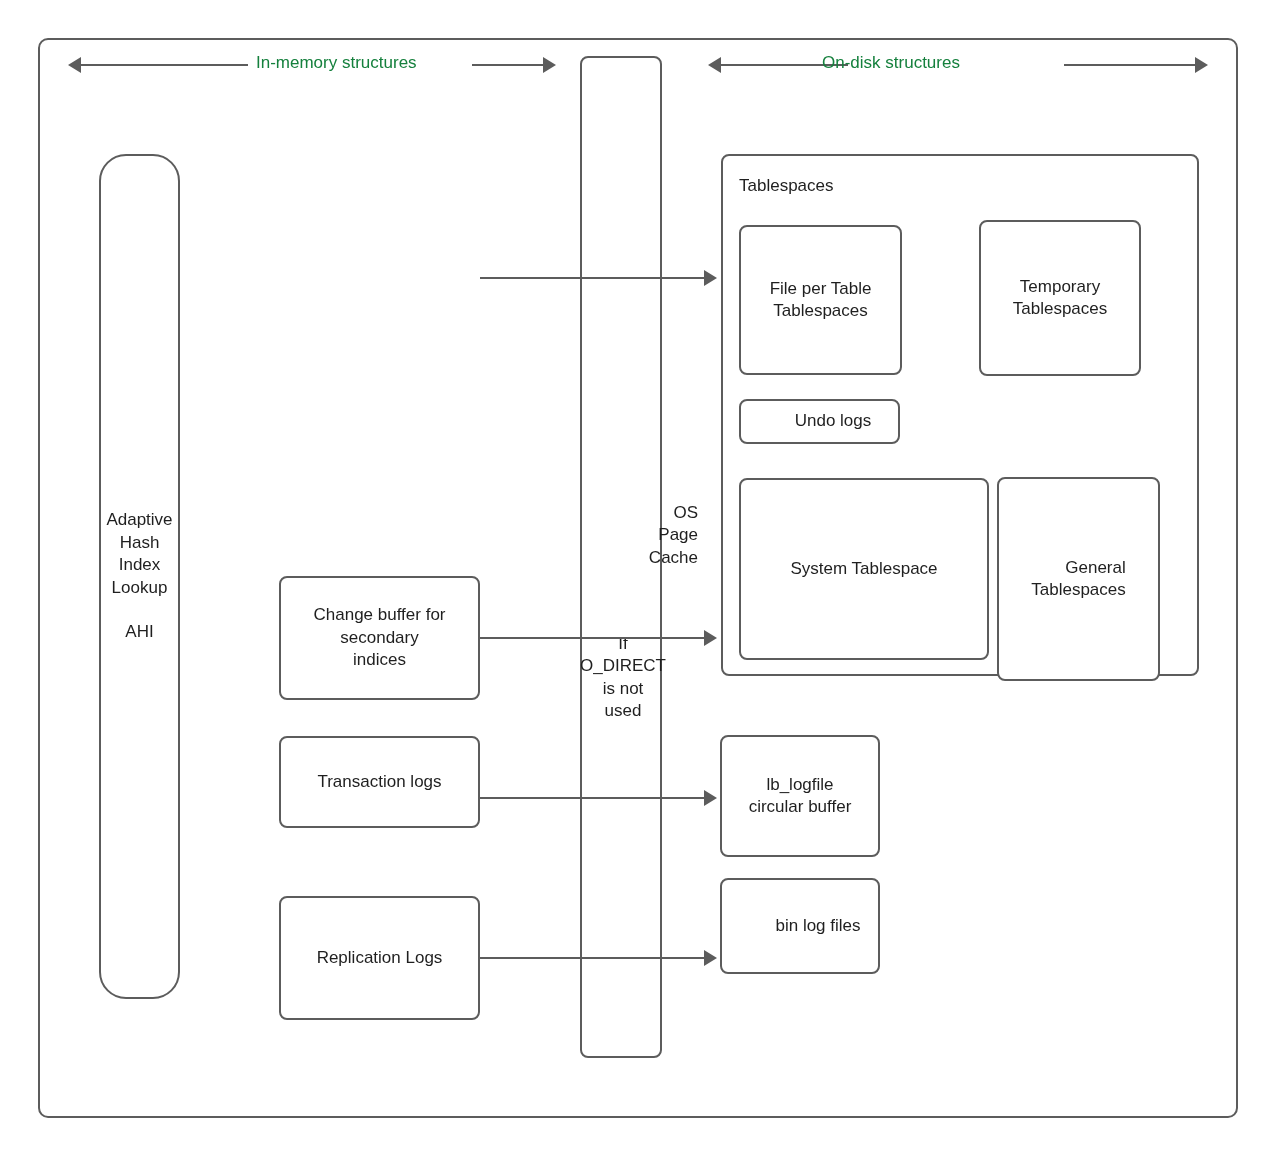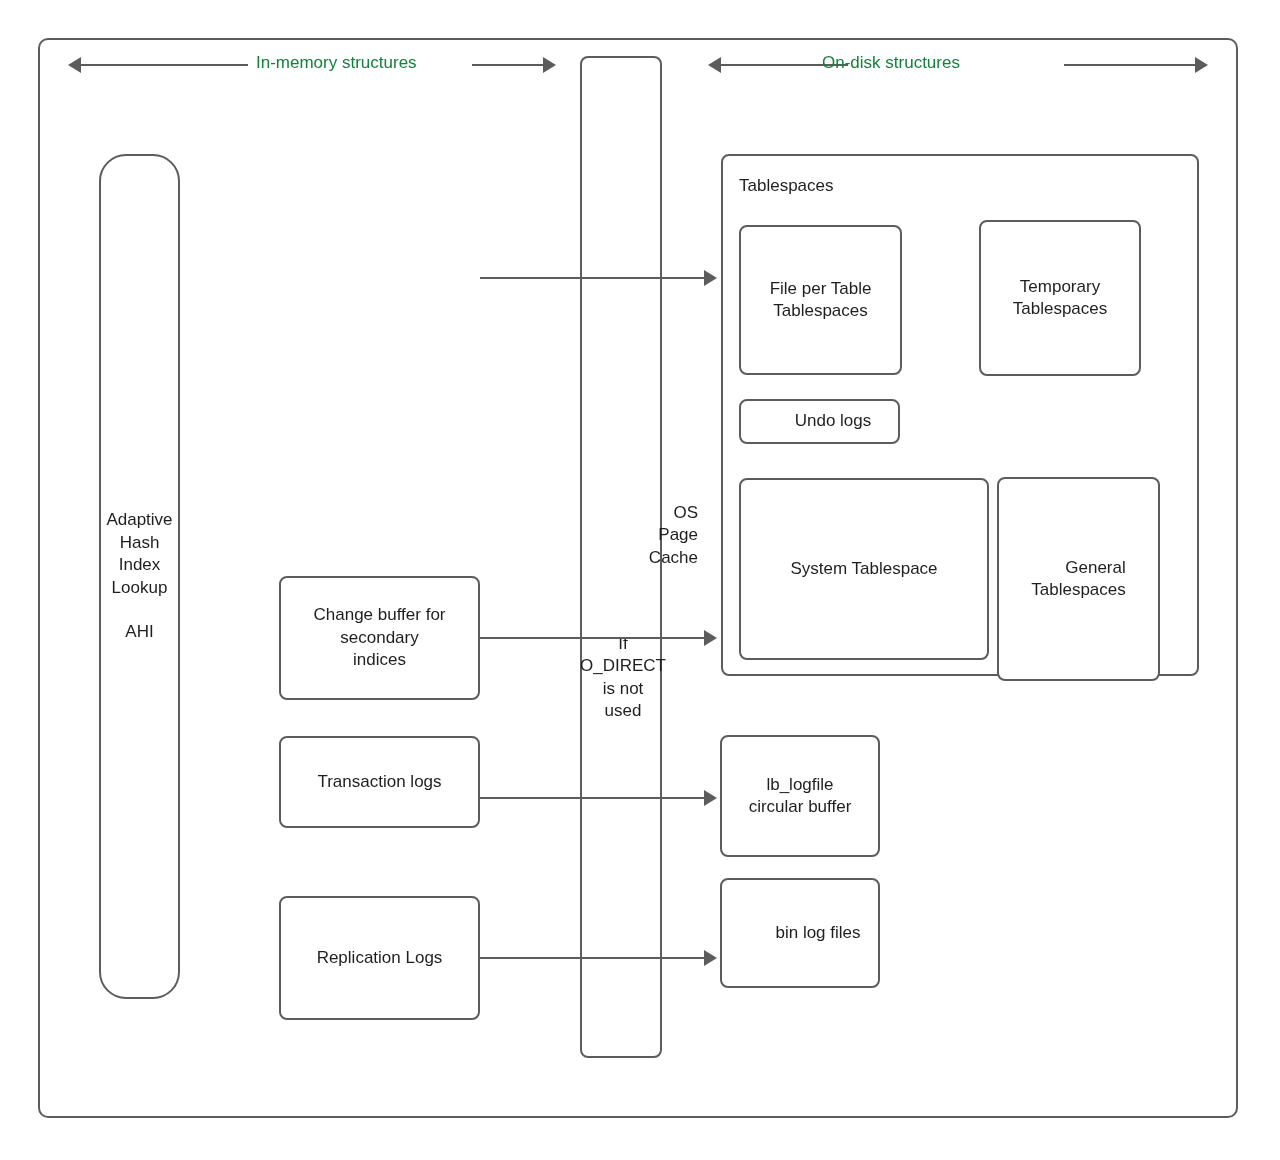--- a/index.html
+++ b/index.html
@@ -181,21 +181,21 @@
   <div class="node" id="node-general-tablespaces" style="left:997px; top:477px; width:163px; height:204px;text-align:right;">
     <span>General
 Tablespaces</span>
   </div>
 
   <div class="node" id="node-ib-logfile" style="left:720px; top:735px; width:160px; height:122px;">
     <span>lb_logfile
 circular buffer</span>
   </div>
 
-  <div class="node" id="node-bin-log-files" style="left:720px; top:878px; width:160px; height:110px;padding-left:36px;">
+  <div class="node" id="node-bin-log-files" style="left:720px; top:878px; width:160px; height:96px;padding-left:36px;">
     <span>bin log files</span>
   </div>
 
   <div class="conn-line" style="left:480px; top:277px; width:226px;"></div>
   <div class="arrow-head right" style="left:704px; top:270px;"></div>
 
   <div class="conn-line" style="left:480px; top:637px; width:226px;"></div>
   <div class="arrow-head right" style="left:704px; top:630px;"></div>
 
   <div class="conn-line" style="left:480px; top:797px; width:226px;"></div>

